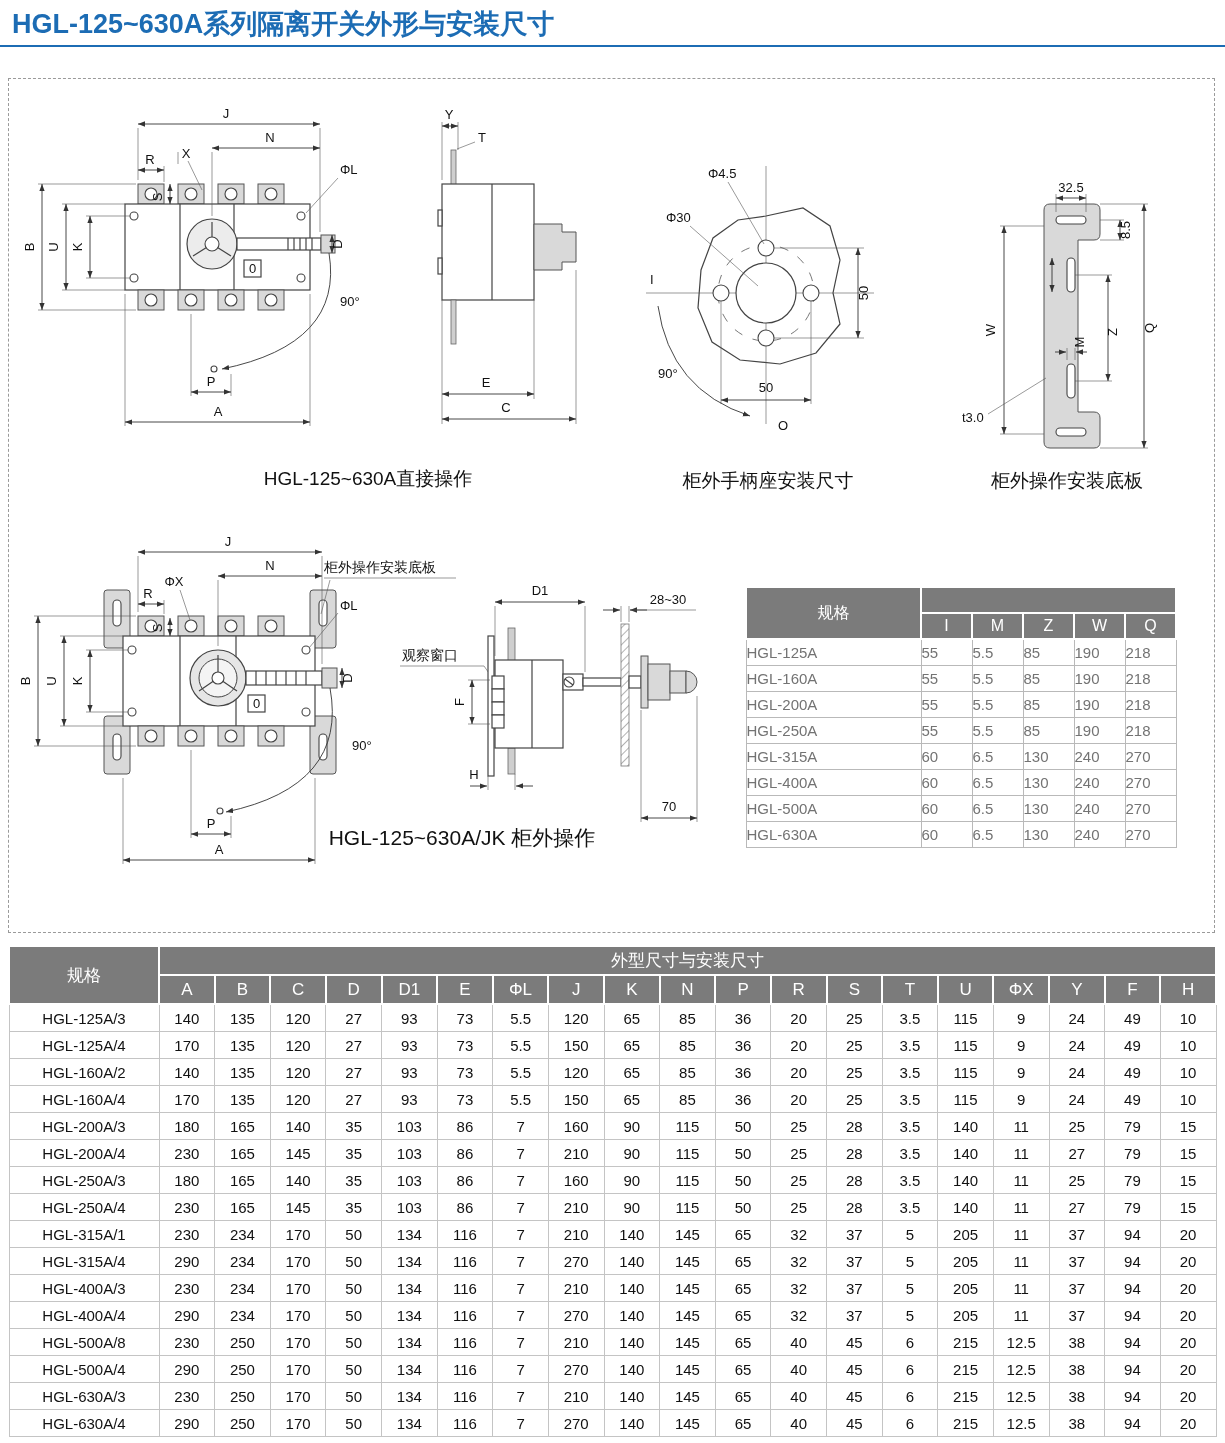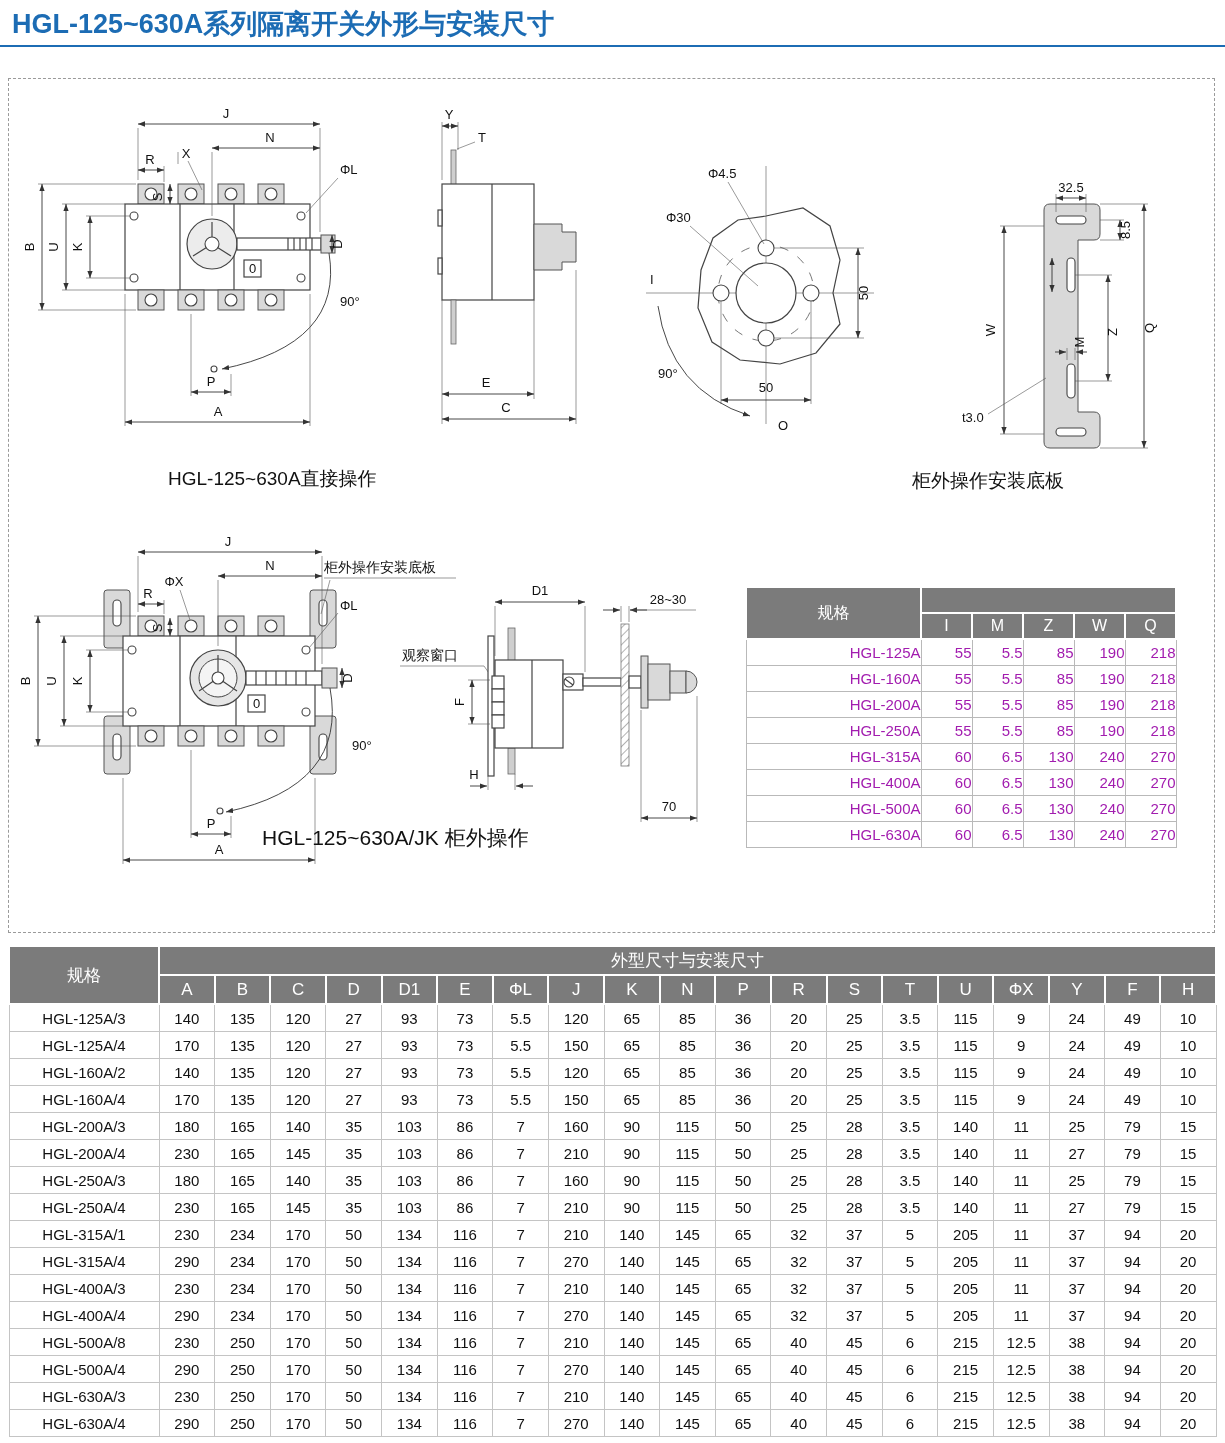--- a/index.html
+++ b/index.html
@@ -1,38 +1,38 @@
 <!DOCTYPE html>
 <html><head>
 <meta charset="utf-8">
 <style>
   html,body{margin:0;padding:0;background:#fff}
   .page{position:relative;width:1225px;height:1443px;background:#fff;
         font-family:"Liberation Sans",sans-serif;overflow:hidden}
   .title{position:absolute;left:12px;top:6px;font-size:27px;font-weight:bold;color:#1c6cb4;white-space:nowrap}
   .title-rule{position:absolute;left:0;top:45px;width:1225px;border-top:2px solid #1c6cb4}
   .frame{position:absolute;left:8px;top:78px;width:1205px;height:853px;border:1px dashed #9a9a9a}
-  .cap{position:absolute;font-size:19px;color:#111;white-space:nowrap}
+  .cap{position:absolute;font-size:19px;color:#111;text-align:center;white-space:nowrap}
   svg.diag{position:absolute;overflow:visible}
   svg text{font-family:"Liberation Sans",sans-serif}
   .dl{font-size:13px;fill:#111}
   .dlb{font-size:14px;fill:#111}
   .ln{fill:none;stroke:#444;stroke-width:1.2}
   .lnf{fill:#fff;stroke:#444;stroke-width:1.2}
   .gry{fill:#d9d9d9;stroke:#555;stroke-width:1}
   .gry2{fill:#cfcfcf;stroke:#666;stroke-width:.8}
   .dim{stroke:#333;stroke-width:.9;fill:none;marker-start:url(#arr);marker-end:url(#arr)}
   .dime{stroke:#333;stroke-width:.9;fill:none;marker-end:url(#arr)}
   .ext{stroke:#555;stroke-width:.6;fill:none}
   .hole{fill:#fff;stroke:#444;stroke-width:1.1}
   .dash{stroke:#555;stroke-width:.8;fill:none;stroke-dasharray:9 11}
 
   table.small{position:absolute;left:745px;top:586px;border-collapse:collapse;table-layout:fixed;width:430px}
   table.small th{background:#7b7b7b;color:#fff;font-weight:normal;border:2px solid #fff;font-size:16px;height:24px;padding:0}
-  table.small td{border:1px solid #b9b9b9;background:#fff;text-align:right;font-size:15px;height:25px;color:#a21caf;padding:0}
+  table.small td{border:1px solid #b9b9b9;background:#fff;text-align:left;font-size:15px;height:25px;color:#737373;padding:0}
 
   table.big{position:absolute;left:8px;top:945px;border-collapse:collapse;table-layout:fixed;width:1209px}
   table.big th{background:#7b7b7b;color:#fff;font-weight:normal;border:2px solid #fff;font-size:17px;height:27px;padding:0}
   table.big td{border:1px solid #c4c4c4;background:#fff;text-align:center;font-size:15px;height:26px;color:#111;padding:0}
   td.spec{font-size:16px}
 </style>
 </head>
 <body>
 
 <div class="page">
@@ -380,20 +380,21 @@
     <line class="dime" x1="82" y1="214" x2="99" y2="214"></line>
       <line class="dime" x1="145" y1="214" x2="128" y2="214"></line>
     <text class="dl" x="86" y="207" text-anchor="middle">H</text>
     <line class="ext" x1="253" y1="138" x2="253" y2="250"></line>
       <line class="ext" x1="309" y1="124" x2="309" y2="250"></line>
     <line class="dim" x1="253" y1="246" x2="309" y2="246"></line>
     <text class="dl" x="281" y="239" text-anchor="middle">70</text>
   </svg>
 
   <div class="cap" style="left:168px;top:466px;width:400px">HGL-125~630A直接操作</div>
+  <div class="cap" style="left:618px;top:468px;width:300px">柜外手柄座安装尺寸</div>
   <div class="cap" style="left:912px;top:468px;width:310px">柜外操作安装底板</div>
   <div class="cap" style="left:262px;top:824px;width:400px;font-size:21px">HGL-125~630A/JK 柜外操作</div>
 
   <table class="small">
     <colgroup>
         <col style="width:175px">
         <col style="width:51px">
         <col style="width:51px">
         <col style="width:51px">
         <col style="width:51px">

